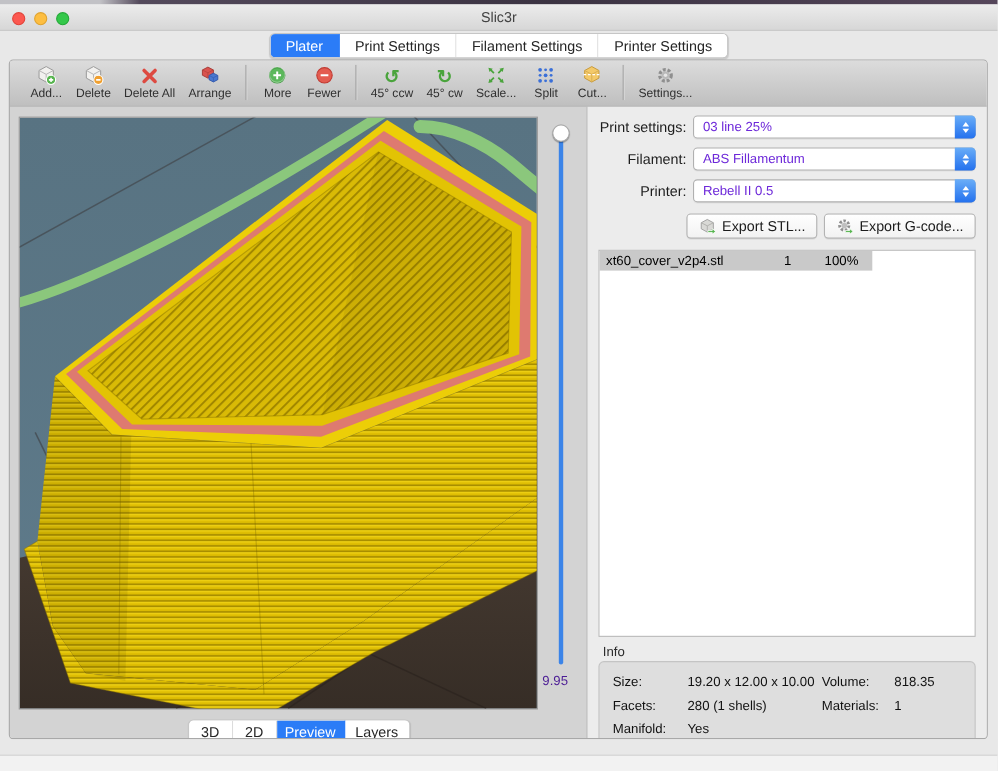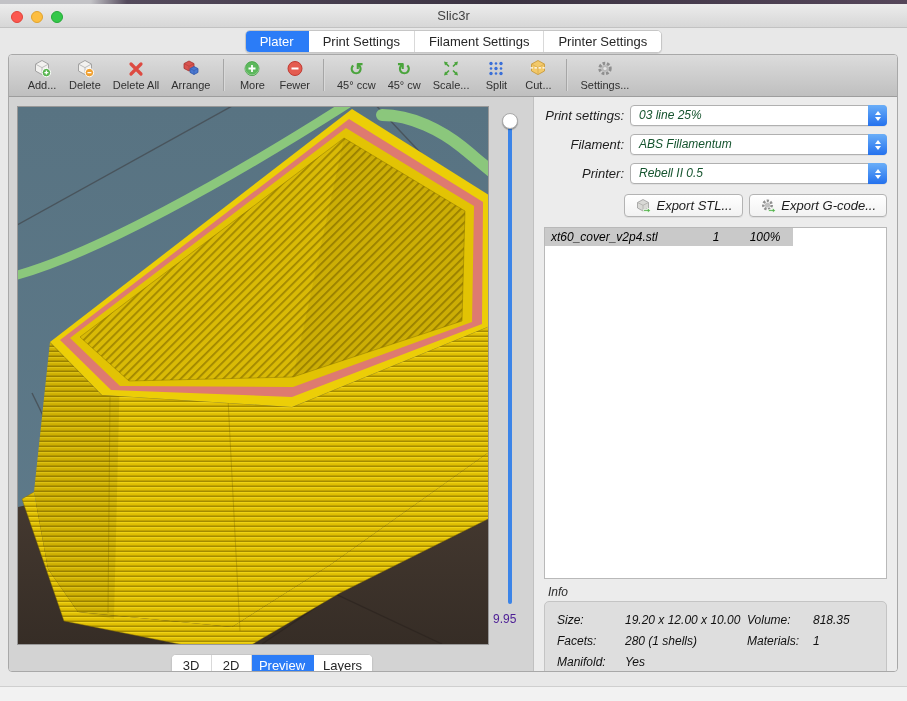--- a/index.html
+++ b/index.html
@@ -61,26 +61,26 @@
     background:#fff; border:1px solid #a9a9a9; border-radius:50%;
     box-shadow:0 1px 1px rgba(0,0,0,.3); }
   .slider-value { position:absolute; left:4px; top:505px; font-size:12px; color:#4c1d95; }
 
   .view-tabs { position:absolute; left:0; width:525px; top:557px;
     display:flex; justify-content:center; }
   .view-tabs .seg-item { padding:3px 0; text-align:center; }
   .vt-3d,.vt-2d { width:40px; } .vt-prev { width:62px; } .vt-lay { width:58px; }
 
   
-  .settings-col { flex:1; background:#ececec; padding:8px 10px 0 10px;font-style:italic; }
+  .settings-col { flex:1; background:#ececec; padding:8px 10px 0 10px; }
   .form-row { display:flex; align-items:center; margin-bottom:8px; }
   .form-label { width:80px; text-align:right; font-size:13px; color:#1d1d1d; margin-right:6px; }
   .combo { flex:1; height:21px; background:#fff; border:1px solid #b0b0b0; border-radius:4px;
     display:flex; align-items:center; position:relative; box-shadow:0 1px 0 rgba(0,0,0,.05); }
-  .combo .cvalue { font-size:12px; color:#14532d; padding-left:8px; flex:1; line-height:19px; }
+  .combo .cvalue { font-size:12px; color:#6d28d9; padding-left:8px; flex:1; line-height:19px; }
   .combo .cstep { width:19px; height:21px; margin:-1px -1px -1px 0;
     background:linear-gradient(#6aaef8,#2471ee); border-radius:0 4px 4px 0;
     display:flex; flex-direction:column; align-items:center; justify-content:center; gap:2px; }
   .chev-up { width:0; height:0; border-left:3.5px solid transparent; border-right:3.5px solid transparent;
     border-bottom:4px solid #fff; }
   .chev-dn { width:0; height:0; border-left:3.5px solid transparent; border-right:3.5px solid transparent;
     border-top:4px solid #fff; }
 
   .export-row { display:flex; justify-content:flex-end; gap:6px; margin:10px 0 10px 0;text-align:center; }
   .btn { height:23px; background:linear-gradient(#ffffff,#f2f2f2); border:1px solid #b3b3b3;

